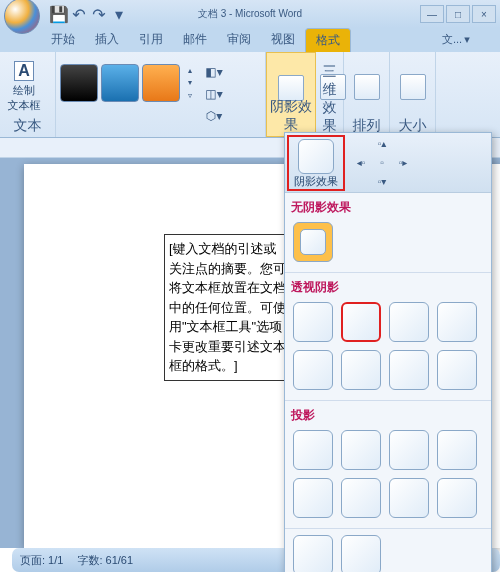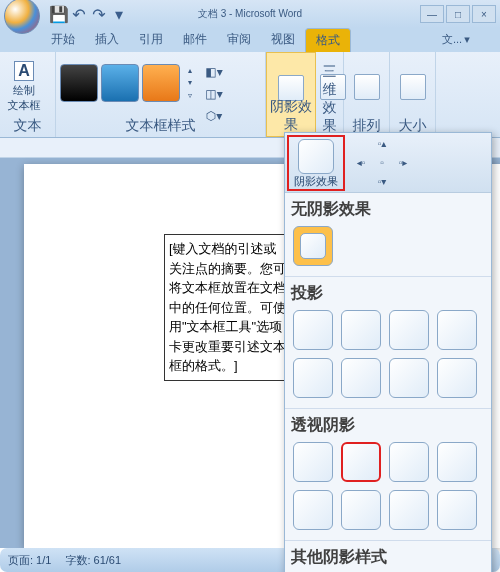--- a/index.html
+++ b/index.html
@@ -49,27 +49,27 @@
 .callout-box { position: absolute; top: 70px; left: 140px; width: 130px; border: 1px solid #333; padding: 4px; font-size: 13px; line-height: 1.5; color: #000; background: #fff; }
 
 .shadow-panel { position: absolute; top: 132px; right: 8px; width: 208px; background: #f2f6fb; border: 1px solid #9ab8d6; box-shadow: 2px 2px 8px rgba(0,0,0,0.3); z-index: 20; }
 .panel-head { height: 60px; background: linear-gradient(#e8f0fa, #d0e0f0); border-bottom: 1px solid #b8cce0; display: flex; padding: 2px; gap: 6px; }
 .panel-head-left { width: 58px; height: 56px; display: flex; flex-direction: column; align-items: center; font-size: 11px; color: #2a4a72; padding-top: 2px; }
 .panel-sample { width: 36px; height: 36px; background: linear-gradient(135deg, #fff, #e0ecf8); border: 1px solid #8aa8c8; border-radius: 6px; }
 .panel-nudge { display: grid; grid-template-columns: repeat(3, 20px); grid-template-rows: repeat(3, 18px); gap: 1px; align-content: center; }
 .nudge-btn { display: flex; align-items: center; justify-content: center; font-size: 10px; color: #3a5a82; }
 
 .panel-section { border-bottom: 1px solid #d0dcec; padding: 4px 6px 8px; }
-.panel-section-title { font-size: 16px; font-weight: bold; color: #404040; padding: 2px 0 4px; }
+.panel-section-title { font-size: 12px; font-weight: bold; color: #be185d; padding: 2px 0 4px; }
 .panel-grid { display: flex; flex-wrap: wrap; gap: 8px; padding: 2px; }
 .shadow-opt { width: 40px; height: 40px; background: linear-gradient(135deg, #fff, #e0ecf8); border: 1px solid #8aa8c8; border-radius: 6px; cursor: pointer; }
 .shadow-opt.orange-bg { background: #fdc04a; }
 .shadow-opt.sel { border: 2px solid #e02020; }
 
-.statusbar { position: absolute; bottom: 0; left: 0; right: 0; height: 24px; background: linear-gradient(#cfe2f5, #b0cce8); display: flex; align-items: center; padding: 0 8px; gap: 14px; font-size: 11px; color: #2a4a72; border-radius: 7px; }
+.statusbar { position: absolute; bottom: 0; left: 12px; right: 0; height: 24px; background: linear-gradient(#cfe2f5, #b0cce8); display: flex; align-items: center; padding: 0 8px; gap: 14px; font-size: 11px; color: #2a4a72; border-radius: 7px; }
 
 .watermark { position: absolute; bottom: 26px; right: 10px; font-size: 14px; font-weight: bold; color: #e87818; font-style: italic; z-index: 5; opacity: 0.8; }
 .watermark small { font-size: 9px; color: #888; display: block; }
 </style>
 </head>
 <body>
 
 <div class="titlebar">
   <div class="office-btn"></div>
   <div class="qat">
@@ -120,21 +120,20 @@
             <span>▾</span>
             <span>▿</span>
           </div>
       </div>
       <div class="small-tools">
         <div class="small-btn">◧▾</div>
         <div class="small-btn">◫▾</div>
         <div class="small-btn">⬡▾</div>
       </div>
     </div>
-    <div class="group-label">文本框样式</div>
   </div>
 
   <div class="ribbon-group shadow-group" style="width:50px">
     <div class="group-body">
         <div class="big-btn">
           <div class="ico sq"></div>
         </div>
       </div>
     <div class="group-label">阴影效果</div>
   </div>
@@ -198,49 +197,48 @@
   <div class="panel-section">
     <div class="panel-section-title">无阴影效果</div>
     <div class="panel-grid">
       <div class="shadow-opt orange-bg" style="position:relative">
           <div style="position:absolute;inset:6px;background:linear-gradient(135deg,#fff,#e0ecf8);border:1px solid #8aa8c8;border-radius:5px"></div>
         </div>
     </div>
   </div>
 
   <div class="panel-section">
+    <div class="panel-section-title">透视阴影</div>
+    <div class="panel-grid">
+      <div class="shadow-opt"></div>
+      <div class="shadow-opt sel"></div>
+      <div class="shadow-opt"></div>
+      <div class="shadow-opt"></div>
+      <div class="shadow-opt"></div>
+      <div class="shadow-opt"></div>
+      <div class="shadow-opt"></div>
+      <div class="shadow-opt"></div>
+    </div>
+  </div>
+
+  <div class="panel-section">
     <div class="panel-section-title">投影</div>
     <div class="panel-grid">
       <div class="shadow-opt"></div>
       <div class="shadow-opt"></div>
       <div class="shadow-opt"></div>
       <div class="shadow-opt"></div>
       <div class="shadow-opt"></div>
       <div class="shadow-opt"></div>
       <div class="shadow-opt"></div>
       <div class="shadow-opt"></div>
     </div>
   </div>
 
   <div class="panel-section">
-    <div class="panel-section-title">透视阴影</div>
-    <div class="panel-grid">
-      <div class="shadow-opt"></div>
-      <div class="shadow-opt sel"></div>
-      <div class="shadow-opt"></div>
-      <div class="shadow-opt"></div>
-      <div class="shadow-opt"></div>
-      <div class="shadow-opt"></div>
-      <div class="shadow-opt"></div>
-      <div class="shadow-opt"></div>
-    </div>
-  </div>
-
-  <div class="panel-section">
-    <div class="panel-section-title">其他阴影样式</div>
     <div class="panel-grid">
       <div class="shadow-opt"></div>
       <div class="shadow-opt"></div>
     </div>
   </div>
 
 </div>
 
 <div class="watermark">
   <span>第九软件网</span>

